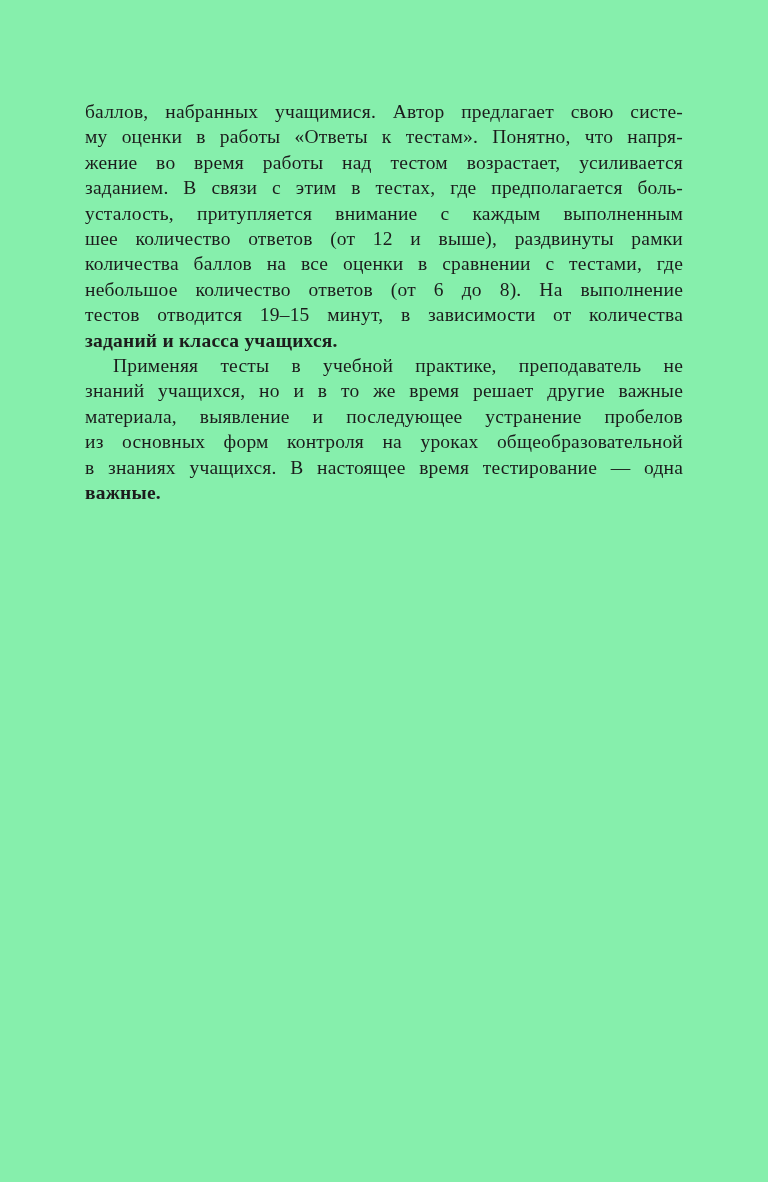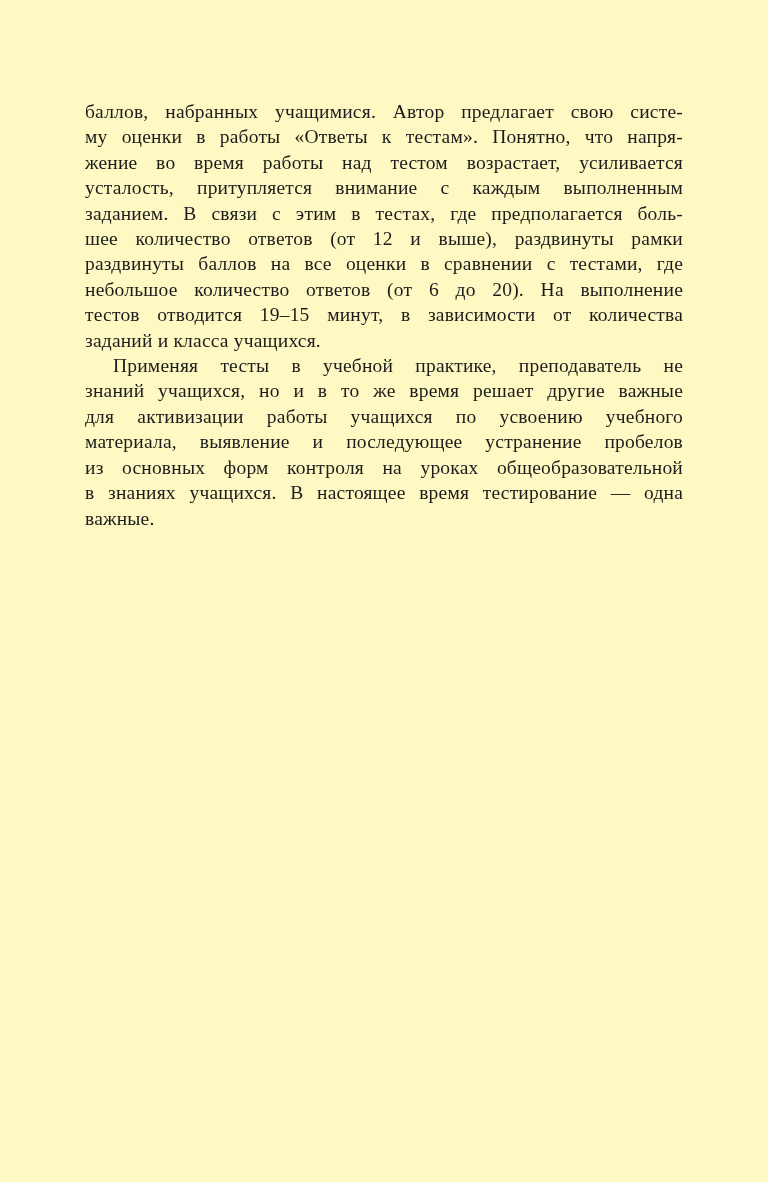--- a/index.html
+++ b/index.html
@@ -4,21 +4,21 @@
 <style>
   html, body {
     margin: 0;
     padding: 0;
     background: #ffffff;
   }
   .page {
     position: relative;
     width: 768px;
     height: 1182px;
-    background: #fef9c3;
+    background: #86efac;
     overflow: hidden;
     font-family: "Liberation Serif", "DejaVu Serif", serif;
   }
   .text-block {
     position: absolute;
     left: 85px;
     top: 99px;
     width: 598px;
     font-size: 19.5px;
     line-height: 25.4px;
@@ -29,45 +29,45 @@
     margin: 0;
     padding: 0;
   }
   .line {
     text-align: justify;
     text-align-last: justify;
     white-space: normal;
   }
   .line.last {
     text-align-last: left;
+    font-weight: bold;
   }
   .paragraph.indent-first .line:first-child {
     text-indent: 28px;
   }
 </style>
 </head>
 <body>
 
 <div class="page">
   <div class="text-block">
       <div class="paragraph">
         <div class="line">баллов, набранных учащимися. Автор предлагает свою систе-</div>
         <div class="line">му оценки в работы «Ответы к тестам». Понятно, что напря-</div>
         <div class="line">жение во время работы над тестом возрастает, усиливается</div>
+        <div class="line">заданием. В связи с этим в тестах, где предполагается боль-</div>
         <div class="line">усталость, притупляется внимание с каждым выполненным</div>
-        <div class="line">заданием. В связи с этим в тестах, где предполагается боль-</div>
         <div class="line">шее количество ответов (от 12 и выше), раздвинуты рамки</div>
-        <div class="line">раздвинуты баллов на все оценки в сравнении с тестами, где</div>
-        <div class="line">небольшое количество ответов (от 6 до 20). На выполнение</div>
+        <div class="line">количества баллов на все оценки в сравнении с тестами, где</div>
+        <div class="line">небольшое количество ответов (от 6 до 8). На выполнение</div>
         <div class="line">тестов отводится 19–15 минут, в зависимости от количества</div>
         <div class="line last">заданий и класса учащихся.</div>
       </div>
       <div class="paragraph indent-first">
         <div class="line">Применяя тесты в учебной практике, преподаватель не</div>
         <div class="line">знаний учащихся, но и в то же время решает другие важные</div>
-        <div class="line">для активизации работы учащихся по усвоению учебного</div>
         <div class="line">материала, выявление и последующее устранение пробелов</div>
         <div class="line">из основных форм контроля на уроках общеобразовательной</div>
         <div class="line">в знаниях учащихся. В настоящее время тестирование — одна</div>
         <div class="line last">важные.</div>
       </div>
     </div>
 </div>
 
 </body></html>

